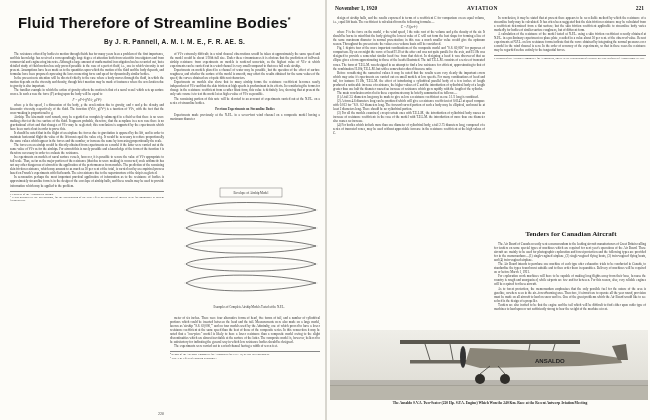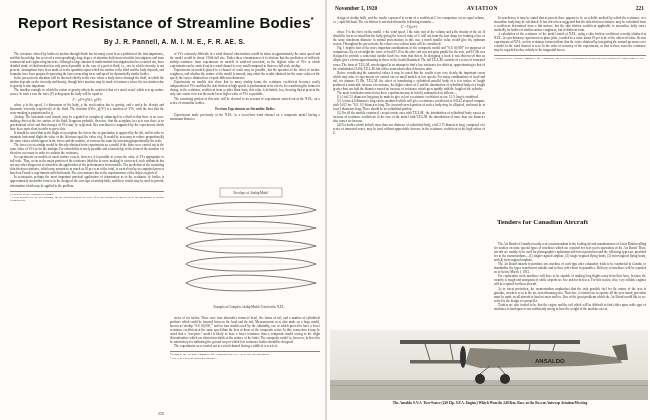--- a/index.html
+++ b/index.html
@@ -12,30 +12,30 @@
   .col p { margin:0 0 0 0; text-indent:4px; }
   .title { position:absolute; left:18px; top:14px; font-size:15px; font-weight:bold; font-family:"Liberation Sans", sans-serif; letter-spacing:0.2px; color:#111; }
   .byline { position:absolute; left:104px; top:38px; font-size:6.5px; font-weight:bold; font-family:"Liberation Sans", sans-serif; color:#222; letter-spacing:0.3px; }
   .formula { text-align:center; font-style:italic; text-indent:0 !important; margin:1px 0 !important; }
   .subhead { text-align:center; font-weight:bold; text-indent:0 !important; margin:2px 0 !important; }
   .footnote { font-size:2.8px; line-height:3.4px; border-top:0.5px solid #888; padding-top:1px; margin-top:3px; }
   .running-head { position:absolute; top:5px; font-size:5.5px; font-weight:bold; font-family:"Liberation Serif", serif; color:#222; }
   .folio { position:absolute; font-size:4px; color:#444; }
   .figure { position:absolute; left:180px; top:186px; width:142px; height:118px; background:#fdfcf8; }
   .fig-caption { position:absolute; left:176px; top:306px; width:146px; font-size:3px; line-height:3.6px; text-align:center; color:#333; }
-  .section-title { position:absolute; left:497px; top:218px; width:148px; font-size:7px; font-weight:bold; font-family:"Liberation Serif", serif; color:#222; }
+  .section-title { position:absolute; left:497px; top:230px; width:148px; text-align:center; font-size:7px; font-weight:bold; font-family:"Liberation Serif", serif; color:#222; }
   .photo { position:absolute; left:330px; top:330px; width:318px; height:70px; overflow:hidden; background:#ecebe4; }
   .photo-caption { position:absolute; left:334px; top:401px; width:312px; font-size:3.6px; line-height:4.3px; text-align:center; font-weight:bold; color:#222; }
 </style>
 </head>
 <body>
 
 <div class="page page-left">
   <div class="title">
-    <span>Report Resistance of Streamline Bodies</span><sup style="font-size:7px">*</sup>
+    <span>Fluid Therefore of Streamline Bodies</span><sup style="font-size:7px">*</sup>
   </div>
   <div class="byline">By J. R. Pannell, A. M. I. M. E., F. R. AE. S.</div>
 
   <div class="col" style="left:10px; top:52px; width:154px; height:356px;">
     <p>The resistance offered by bodies to motion through fluids has for many years been a problem of the first importance, and this knowledge has received a correspondingly large degree of attention both from scientific investigators and from commercial and engineering interests. Although a large amount of mathematical investigation has been carried out, but a detailed study of fluid motion has only proved possible in the case of a perfect fluid, i.e., one in which viscosity is not present. Assumptions have been made as to the quantities upon which the motion of the fluid and the body depends, and formulae have been proposed expressing the laws connecting force and speed for dynamically similar bodies.</p>
     <p>In the present note attention will be directed chiefly to the case where a body moves through the fluid, in which the motion depends on the viscosity and density, though brief mention may be made of instances where the acceleration due to gravity is also important.</p>
     <p>The familiar example in which the action of gravity affects the motion is that of a naval vessel which sets up surface waves. In such a case the force (F) acting upon the body will be equal to</p>
     <p class="formula">F = ρV²l² f(Vl/ν, gl/V²)</p>
     <p>where ρ is the speed, l a dimension of the body, ρ the acceleration due to gravity, and ν and ρ the density and kinematic viscosity respectively of the fluid. The function f(Vl/ν, gl/V²) is a function of Vl/ν, with the fact that the wave-making is proportional to g.</p>
     <p>Airship. The kinematic card remark, may be regarded as completely submerged in a fluid so that there is no wave making effect at the free surface of the fluid. It appears probable, therefore, that the aeroplane in a new case there is no gravitational effect and that changes of Vl/ν may be neglected; this conclusion is supported by the experiments which have been carried out in order to prove this.</p>

